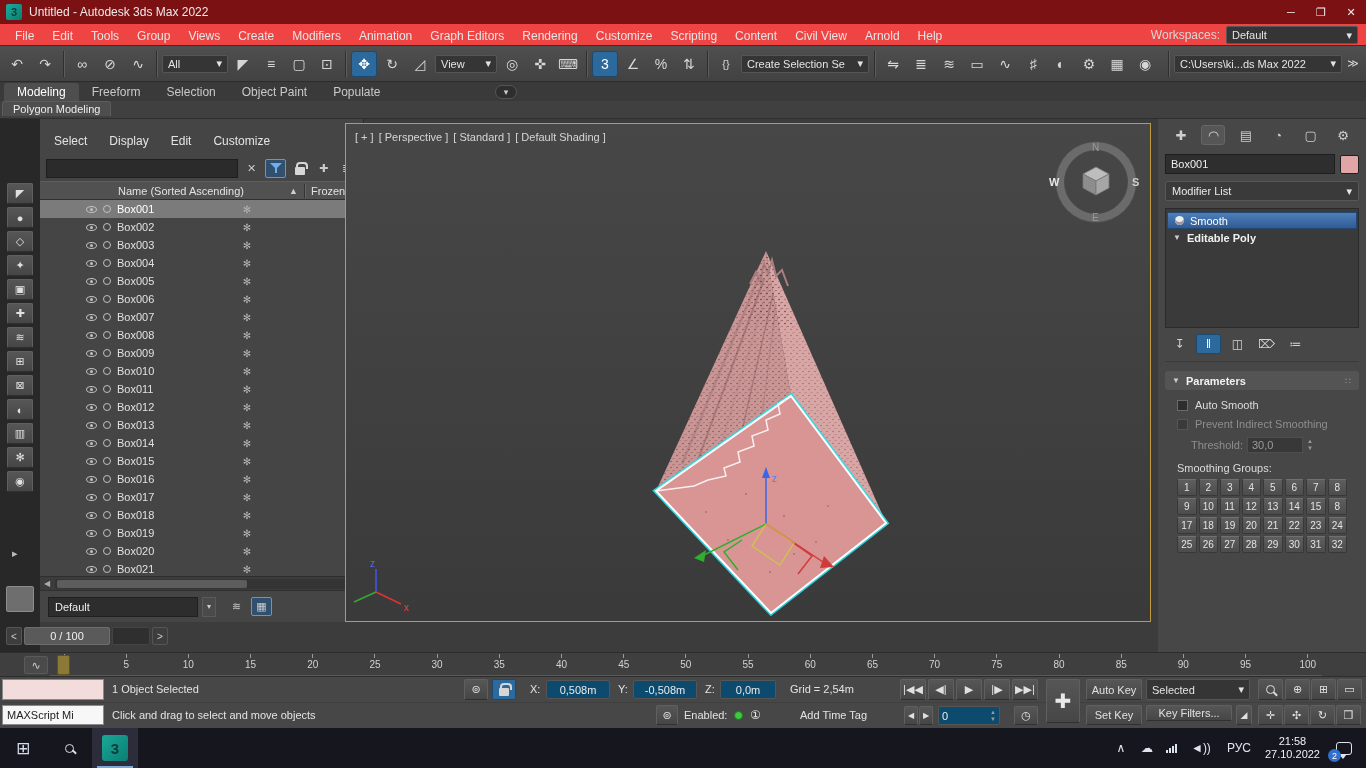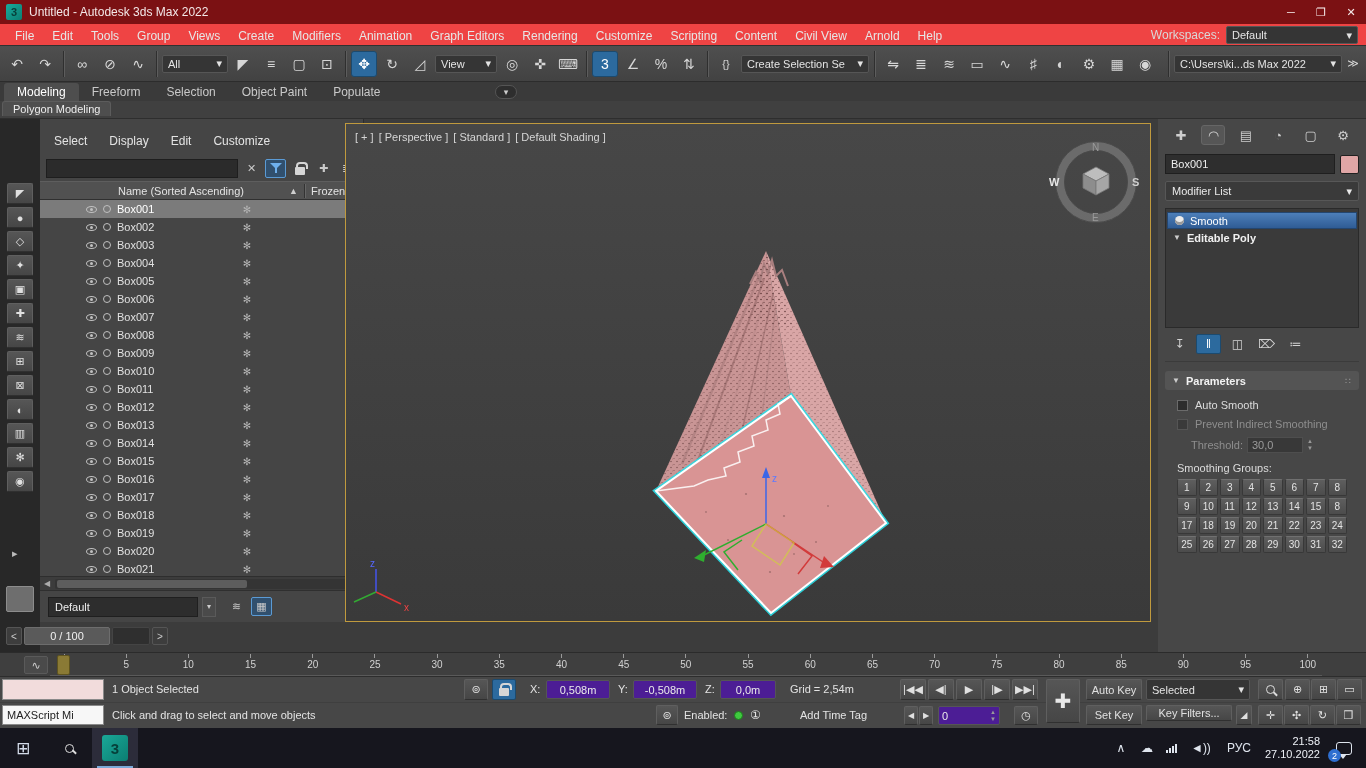--- a/index.html
+++ b/index.html
@@ -153,21 +153,21 @@
   .tick{width:28px;display:flex;flex-direction:column;align-items:center;font-size:10px;color:#d2d2d2;}
   .tick i{display:block;width:1px;height:4px;background:#9a9a9a;margin-bottom:1px;}
   .playhead{position:absolute;left:57px;top:2px;width:13px;height:20px;background:#8a7a35;border:1px solid #5e531f;border-radius:2px;z-index:2;}
 
   
   .sb1,.sb2{position:absolute;left:0;right:0;background:#474747;}
   .sb1{top:676px;height:26px;border-top:1px solid #2d2d2d;}
   .sb2{top:702px;height:26px;border-top:1px solid #3f3f3f;}
   .abs{position:absolute;}
   .stext{font-size:11px;color:#e3e3e3;white-space:nowrap;}
-  .sfield{height:19px;background:#4c1d95;border:1px solid #555;border-radius:2px;color:#eaeaea;font-size:11px;
+  .sfield{height:19px;background:#0c4a6e;border:1px solid #555;border-radius:2px;color:#eaeaea;font-size:11px;
           display:flex;align-items:center;justify-content:center;}
   .sbtn{height:21px;background:linear-gradient(#565656,#464646);border:1px solid #5f5f5f;border-bottom-color:#303030;border-radius:2px;
         color:#e0e0e0;font-size:11px;display:flex;align-items:center;justify-content:center;}
   .sbtn.blue{background:var(--accent);border-color:#1c4a6e;color:#fff;}
   .ml-pink{background:#f2dcdc;border:1px solid #8a8a8a;}
   .ml-white{background:#f7f7f7;border:1px solid #8a8a8a;color:#222;font-size:11px;display:flex;align-items:center;padding:0 4px;}
   .gdot{width:9px;height:9px;border-radius:50%;background:var(--green);border:1px solid #1d7a1d;display:inline-block;}
   .mag{width:9px;height:9px;border:1.5px solid #ddd;border-radius:50%;position:relative;display:inline-block;}
   .mag::after{content:"";position:absolute;width:5px;height:1.5px;background:#ddd;right:-4px;bottom:-1px;transform:rotate(45deg);}
   .bigkey{font-size:20px;color:#e8e8e8;z-index:5;}
@@ -176,21 +176,21 @@
   .taskbar{position:absolute;top:728px;left:0;right:0;height:40px;background:#16161e;display:flex;align-items:center;color:#e8e8e8;}
   .tk-btn{width:46px;height:40px;display:flex;align-items:center;justify-content:center;font-size:17px;color:#d4dcea;}
   .tk-app{width:46px;height:40px;background:#2c2c3a;display:flex;align-items:center;justify-content:center;position:relative;}
   .tk-app::after{content:"";position:absolute;bottom:0;left:5px;right:5px;height:2px;background:#7aa9d8;}
   .app-logo{width:26px;height:26px;border-radius:3px;background:linear-gradient(135deg,#1aa898,#0b7e72);color:#063f39;
             font-weight:bold;font-size:15px;display:flex;align-items:center;justify-content:center;}
   .tray{margin-left:auto;display:flex;align-items:center;gap:12px;padding-right:10px;}
   .ti{font-size:12px;color:#dfe5ee;text-align:center;min-width:14px;}
   .bars{display:inline-flex;align-items:flex-end;gap:1px;}
   .bars i{display:block;width:2px;background:#dfe5ee;}
-  .clock{display:flex;flex-direction:column;align-items:flex-end;font-size:11px;line-height:13px;color:#eef1f7;}
+  .clock{display:flex;flex-direction:column;align-items:center;font-size:11px;line-height:13px;color:#eef1f7;}
   .notif{position:relative;width:24px;height:24px;display:flex;align-items:center;justify-content:center;}
   .bubble{width:16px;height:13px;border:1.5px solid #dfe5ee;border-radius:3px;position:relative;}
   .bubble::after{content:"";position:absolute;left:2px;bottom:-5px;border-left:4px solid transparent;border-right:4px solid transparent;border-top:5px solid #dfe5ee;}
   .badge{position:absolute;left:-4px;bottom:-2px;width:13px;height:13px;border-radius:50%;background:#2f6fd0;color:#fff;
          font-size:9px;display:flex;align-items:center;justify-content:center;}
 </style>
 </head>
 <body>
 
 <div id="app">

